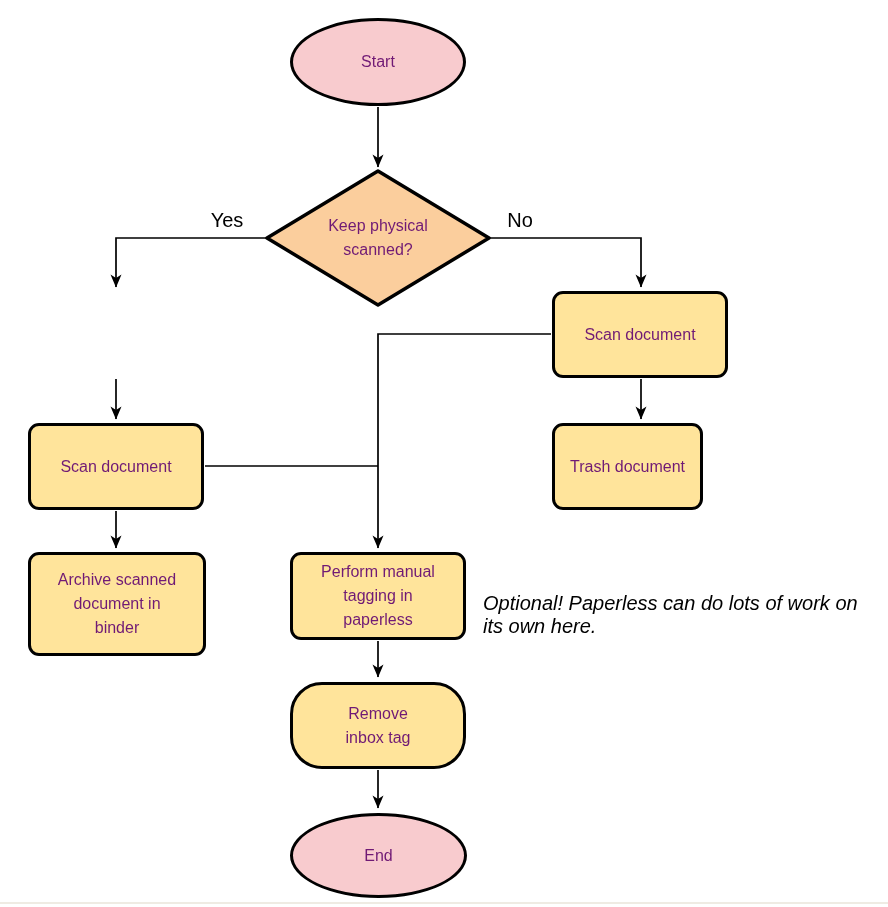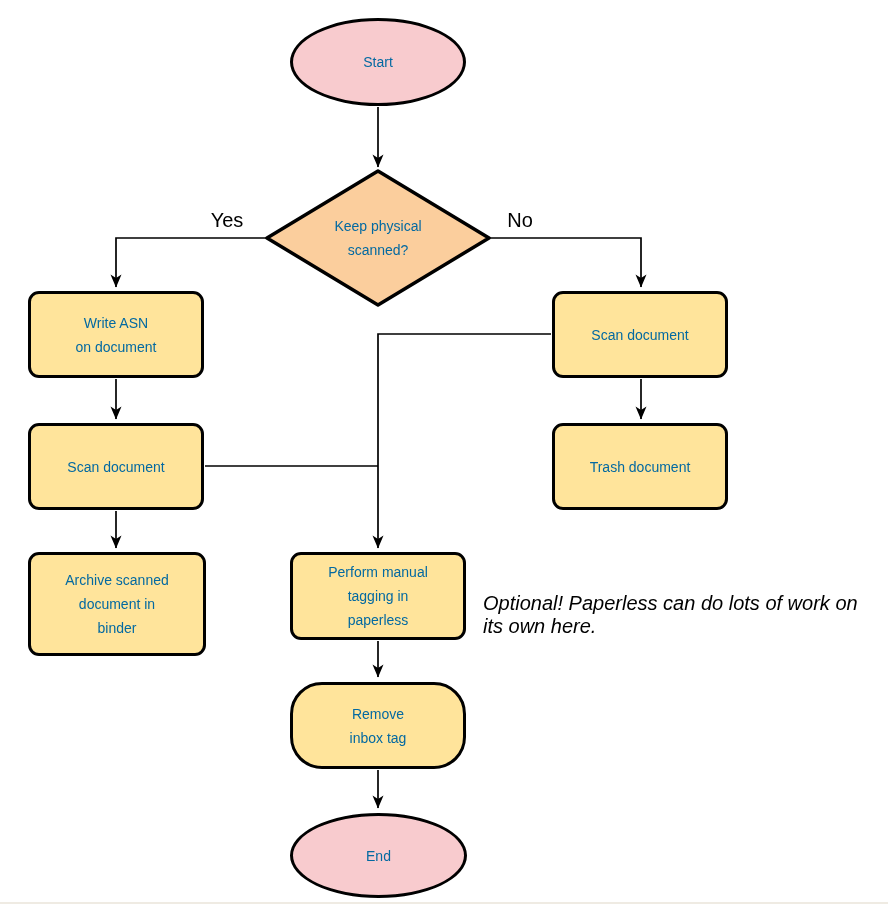--- a/index.html
+++ b/index.html
@@ -17,24 +17,24 @@
     left: 0; top: 0;
     width: 888px; height: 907px;
   }
   .node {
     position: absolute;
     display: flex;
     align-items: center;
     justify-content: center;
     text-align: center;
     box-sizing: border-box;
-    font-size: 14px;
+    font-size: 16px;
     line-height: 24px;
     white-space: pre-line;
-    color: #0369a1;
+    color: #701a75;
   }
   .process {
     background: #FFE49B;
     border: 3px solid #000000;
     border-radius: 11px;
   }
   .terminator {
     background: #F8CBCE;
     border: 3px solid #000000;
     border-radius: 50%;
@@ -91,32 +91,30 @@
     <path d="M378,770 L378,808" fill="none" stroke="#000000" stroke-width="1.7" marker-end="url(#arrow)"></path>
 
     <polygon points="378,171 489,238 378,305 267,238" fill="#FBCE9D" stroke="#000000" stroke-width="3.5" stroke-linejoin="round"></polygon>
   </svg>
 
   <div class="node terminator" style="left:290px; top:18px; width:176px; height:88px;">Start</div>
 
   <div class="node decision-text" style="left:267px; top:171px; width:222px; height:134px;">Keep physical
 scanned?</div>
 
-  <div class="node process" style="left:28px; top:291px; width:176px; height:87px;">Write ASN
-on document</div>
 
   <div class="node process" style="left:28px; top:423px; width:176px; height:87px;">Scan document</div>
 
   <div class="node process" style="left:28px; top:552px; width:178px; height:104px;">Archive scanned
 document in
 binder</div>
 
   <div class="node process" style="left:552px; top:291px; width:176px; height:87px;">Scan document</div>
 
-  <div class="node process" style="left:552px; top:423px; width:176px; height:87px;">Trash document</div>
+  <div class="node process" style="left:552px; top:423px; width:151px; height:87px;">Trash document</div>
 
   <div class="node process" style="left:290px; top:552px; width:176px; height:88px;">Perform manual
 tagging in
 paperless</div>
 
   <div class="node process" style="left:290px; top:682px; width:176px; height:87px;border-radius:32px;">Remove
 inbox tag</div>
 
   <div class="node terminator" style="left:290px; top:813px; width:177px; height:85px;">End</div>
 

